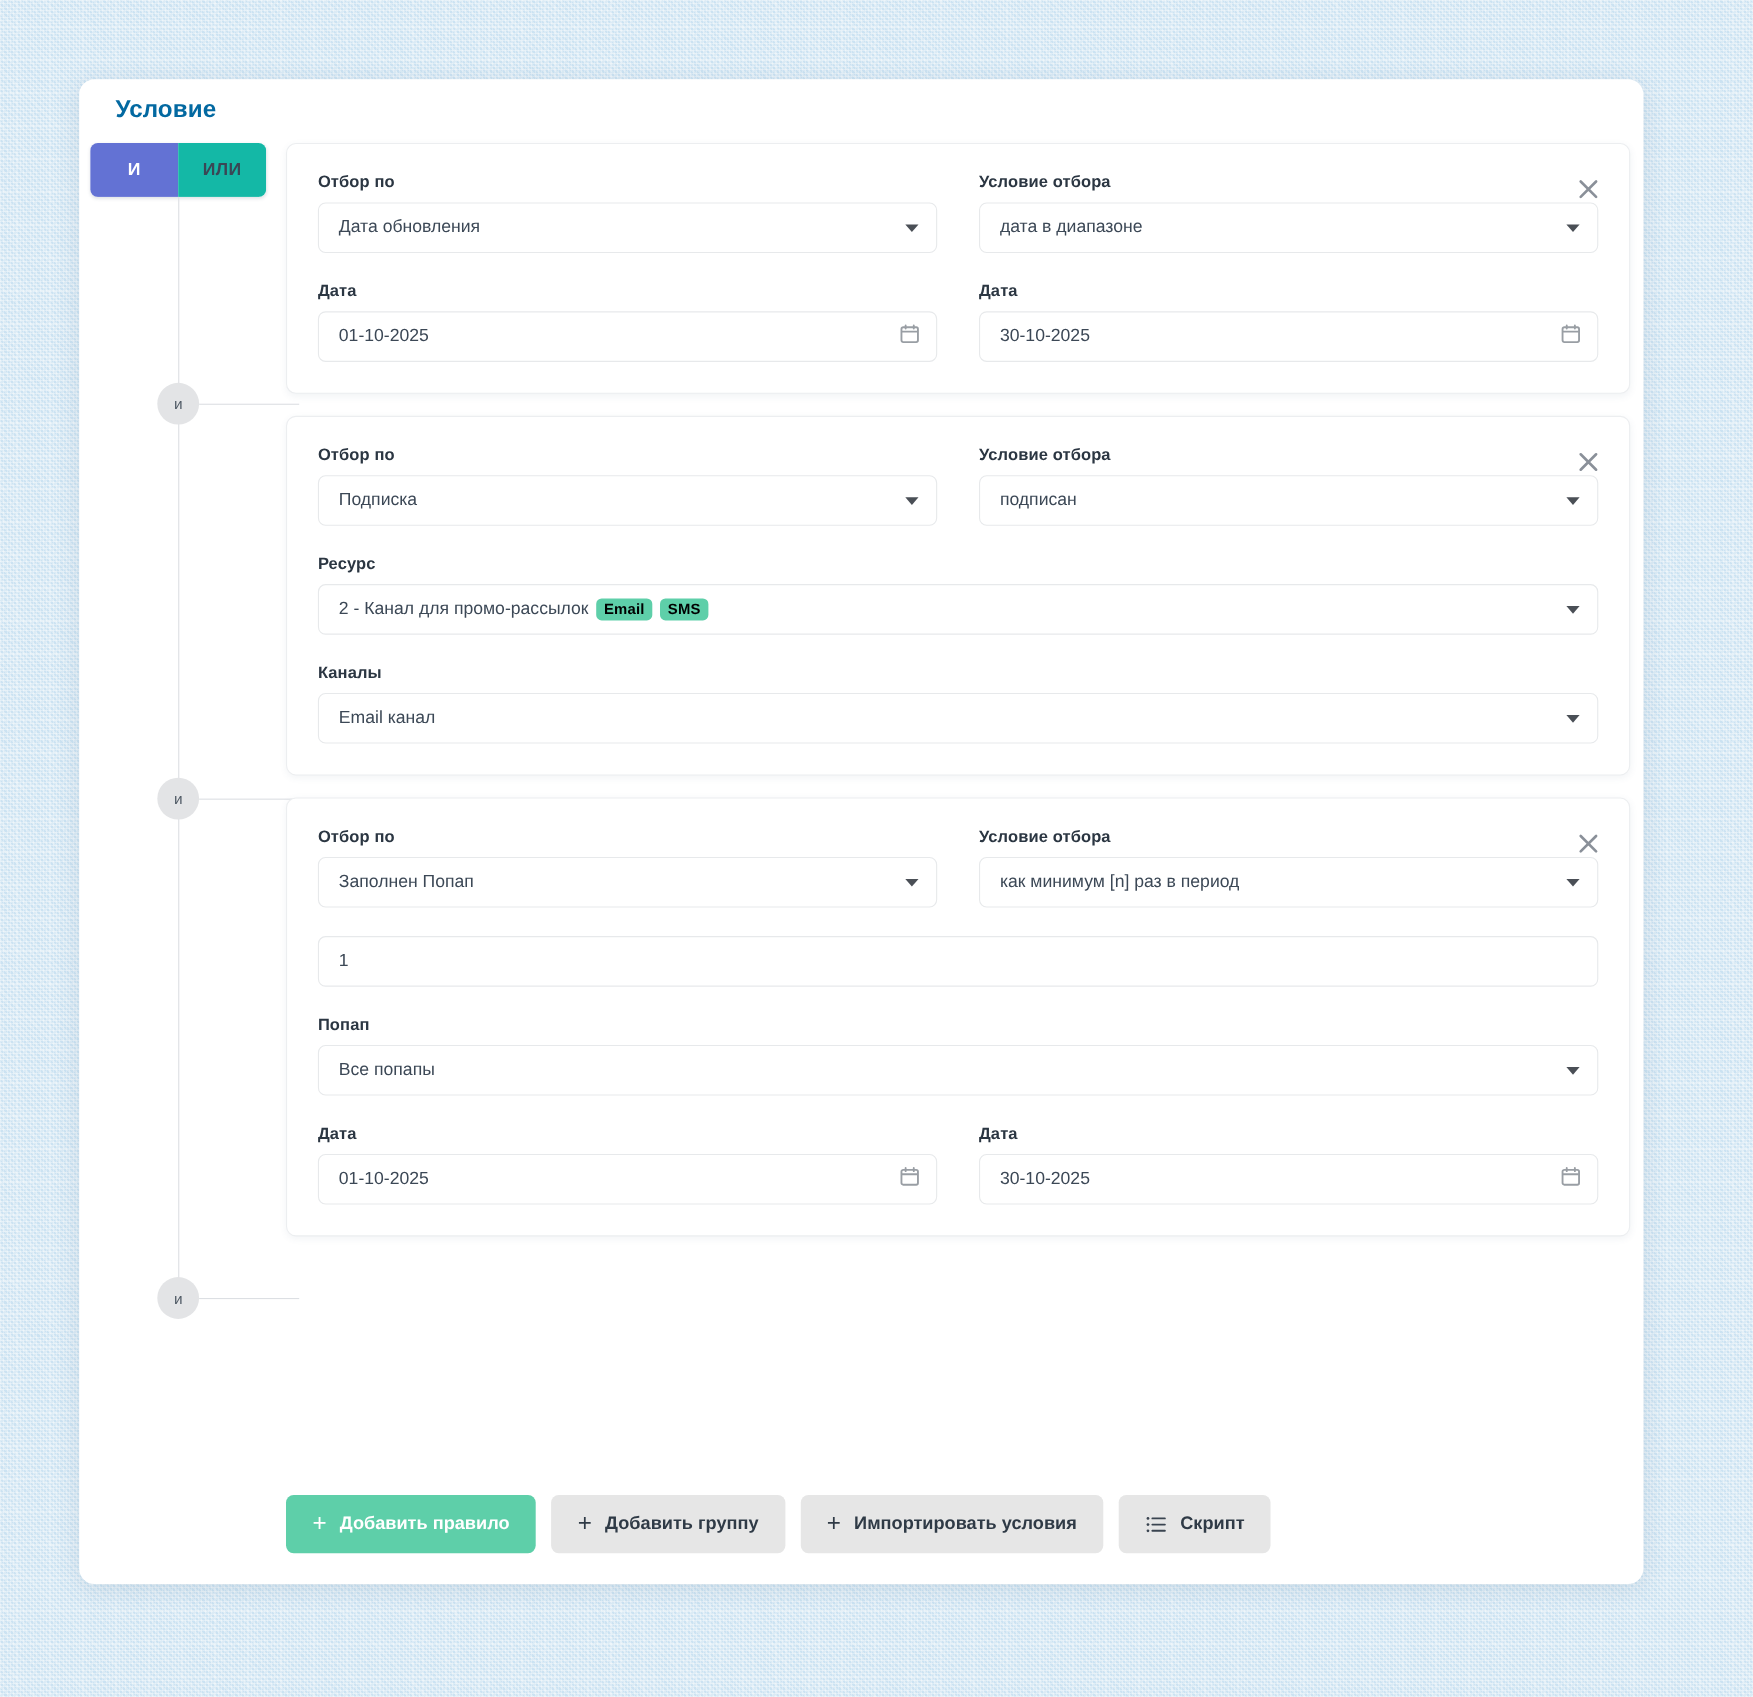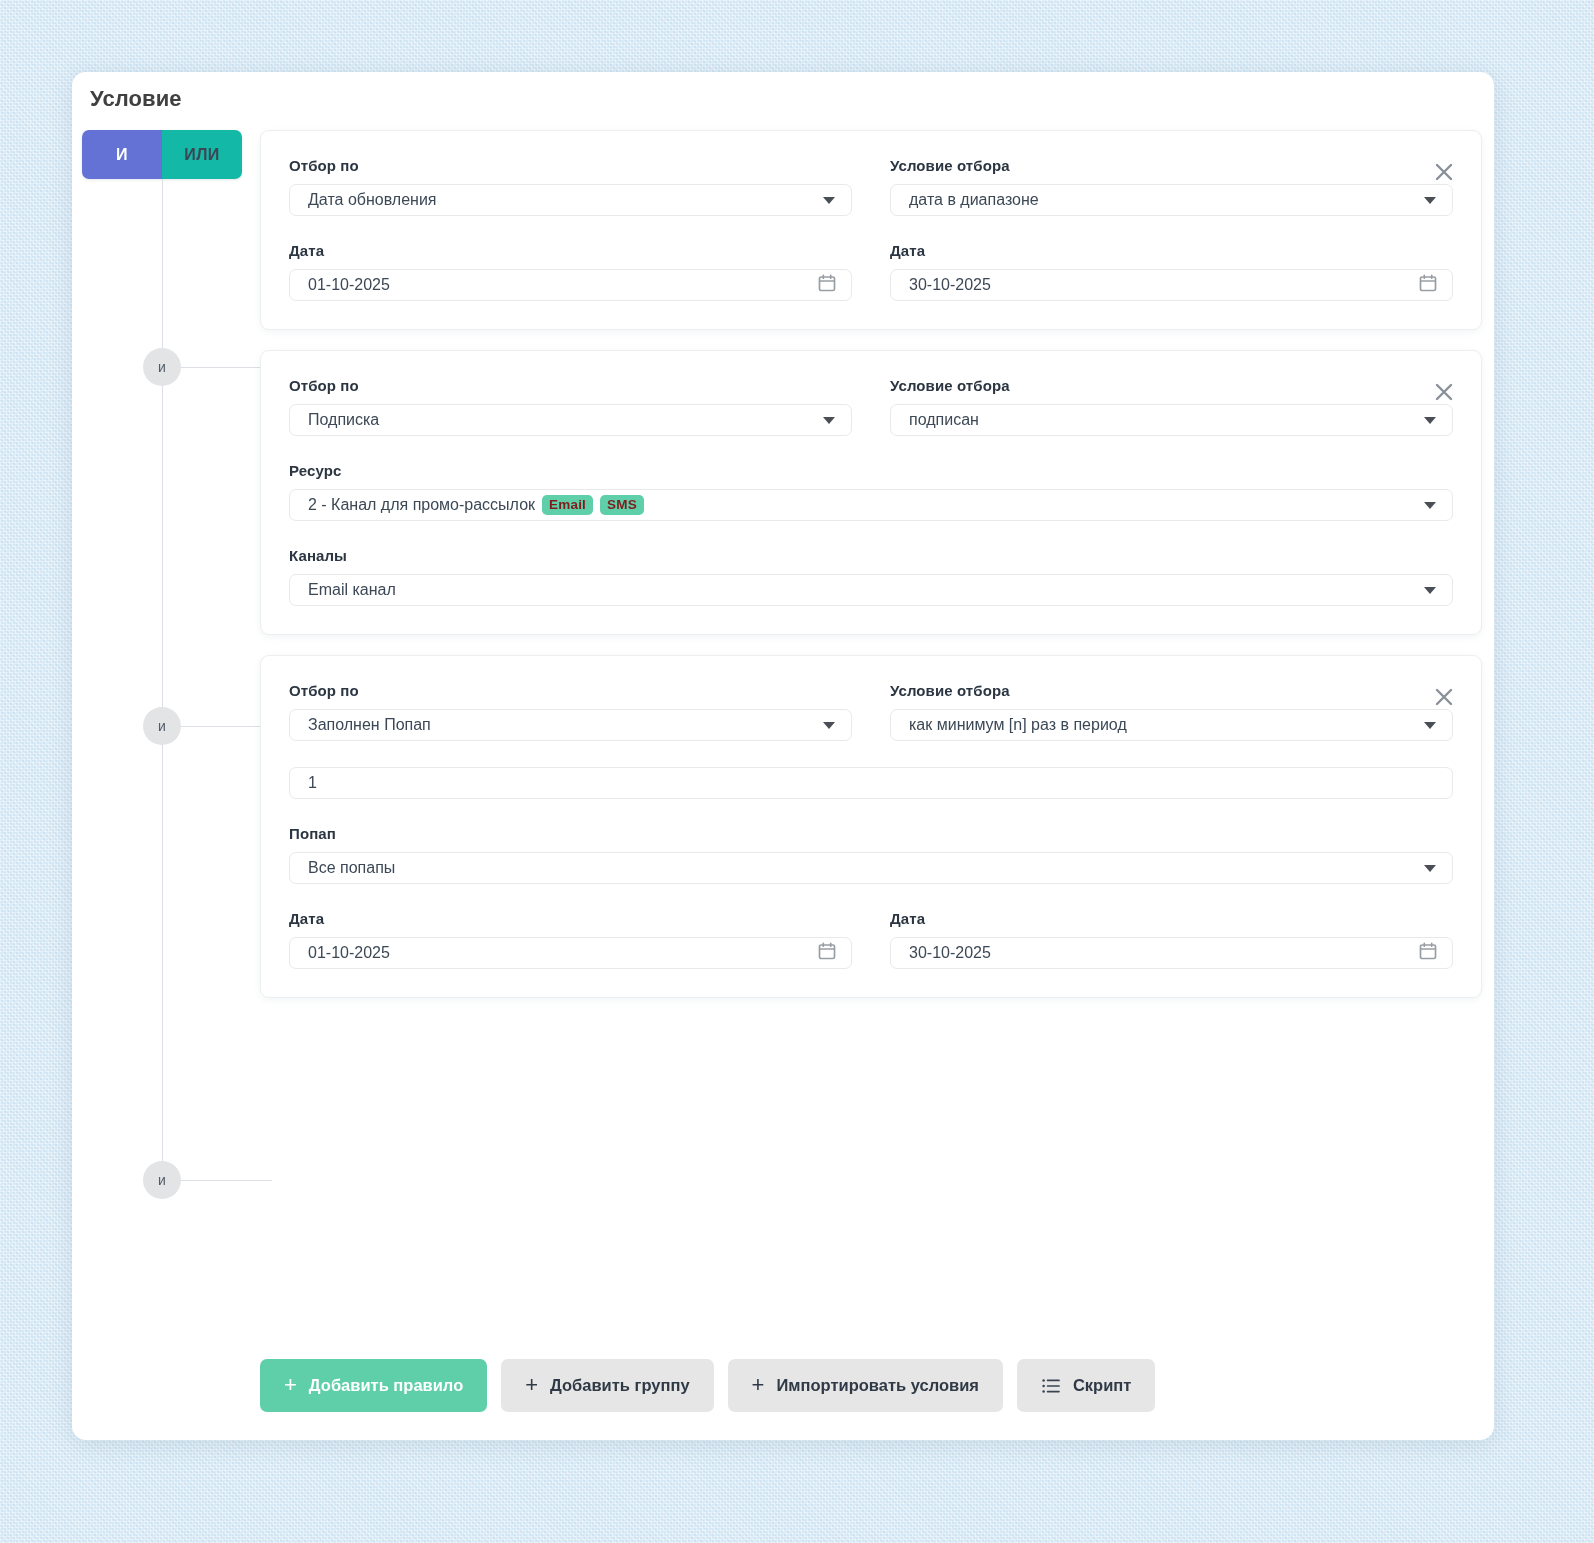--- a/index.html
+++ b/index.html
@@ -27,25 +27,25 @@
     top: 72px;
     width: 1422px;
     height: 1368px;
     background: #ffffff;
     border-radius: 14px;
     box-shadow: 0 4px 22px rgba(60,90,120,0.13);
   }
 
   .panel-title {
     position: absolute;
-    left: 18px;
+    left: 33px;
     top: 14px;
     font-size: 22px;
     font-weight: 700;
-    color: #404040;
+    color: #0369a1;
     letter-spacing: .1px;
   }
 
   
   .rail {
     position: absolute;
     left: 10px;
     top: 58px;
     width: 190px;
     height: 1060px;
@@ -165,21 +165,21 @@
     display: block;
     font-size: 15px;
     font-weight: 700;
     color: #2b3642;
     margin-bottom: 10px;
     letter-spacing: .1px;
   }
 
   .control {
     position: relative;
-    height: 32px;
+    height: 46px;
     border: 1px solid #e7e9eb;
     border-radius: 7px;
     background: #ffffff;
     display: flex;
     align-items: center;
     padding: 0 38px 0 18px;
     font-size: 16px;
     color: #3c4856;
     cursor: pointer;
     overflow: hidden;
@@ -204,21 +204,21 @@
     top: 50%;
     transform: translateY(-50%);
   }
 
   .badge {
     display: inline-block;
     margin-left: 7px;
     padding: 2px 7px 3px 7px;
     border-radius: 5px;
     background: #5ecfa9;
-    color: #7f1d1d;
+    color: #000000;
     font-size: 13.5px;
     font-weight: 700;
     letter-spacing: .2px;
     vertical-align: 1px;
   }
 
   
   .toolbar {
     position: absolute;
     left: 188px;

